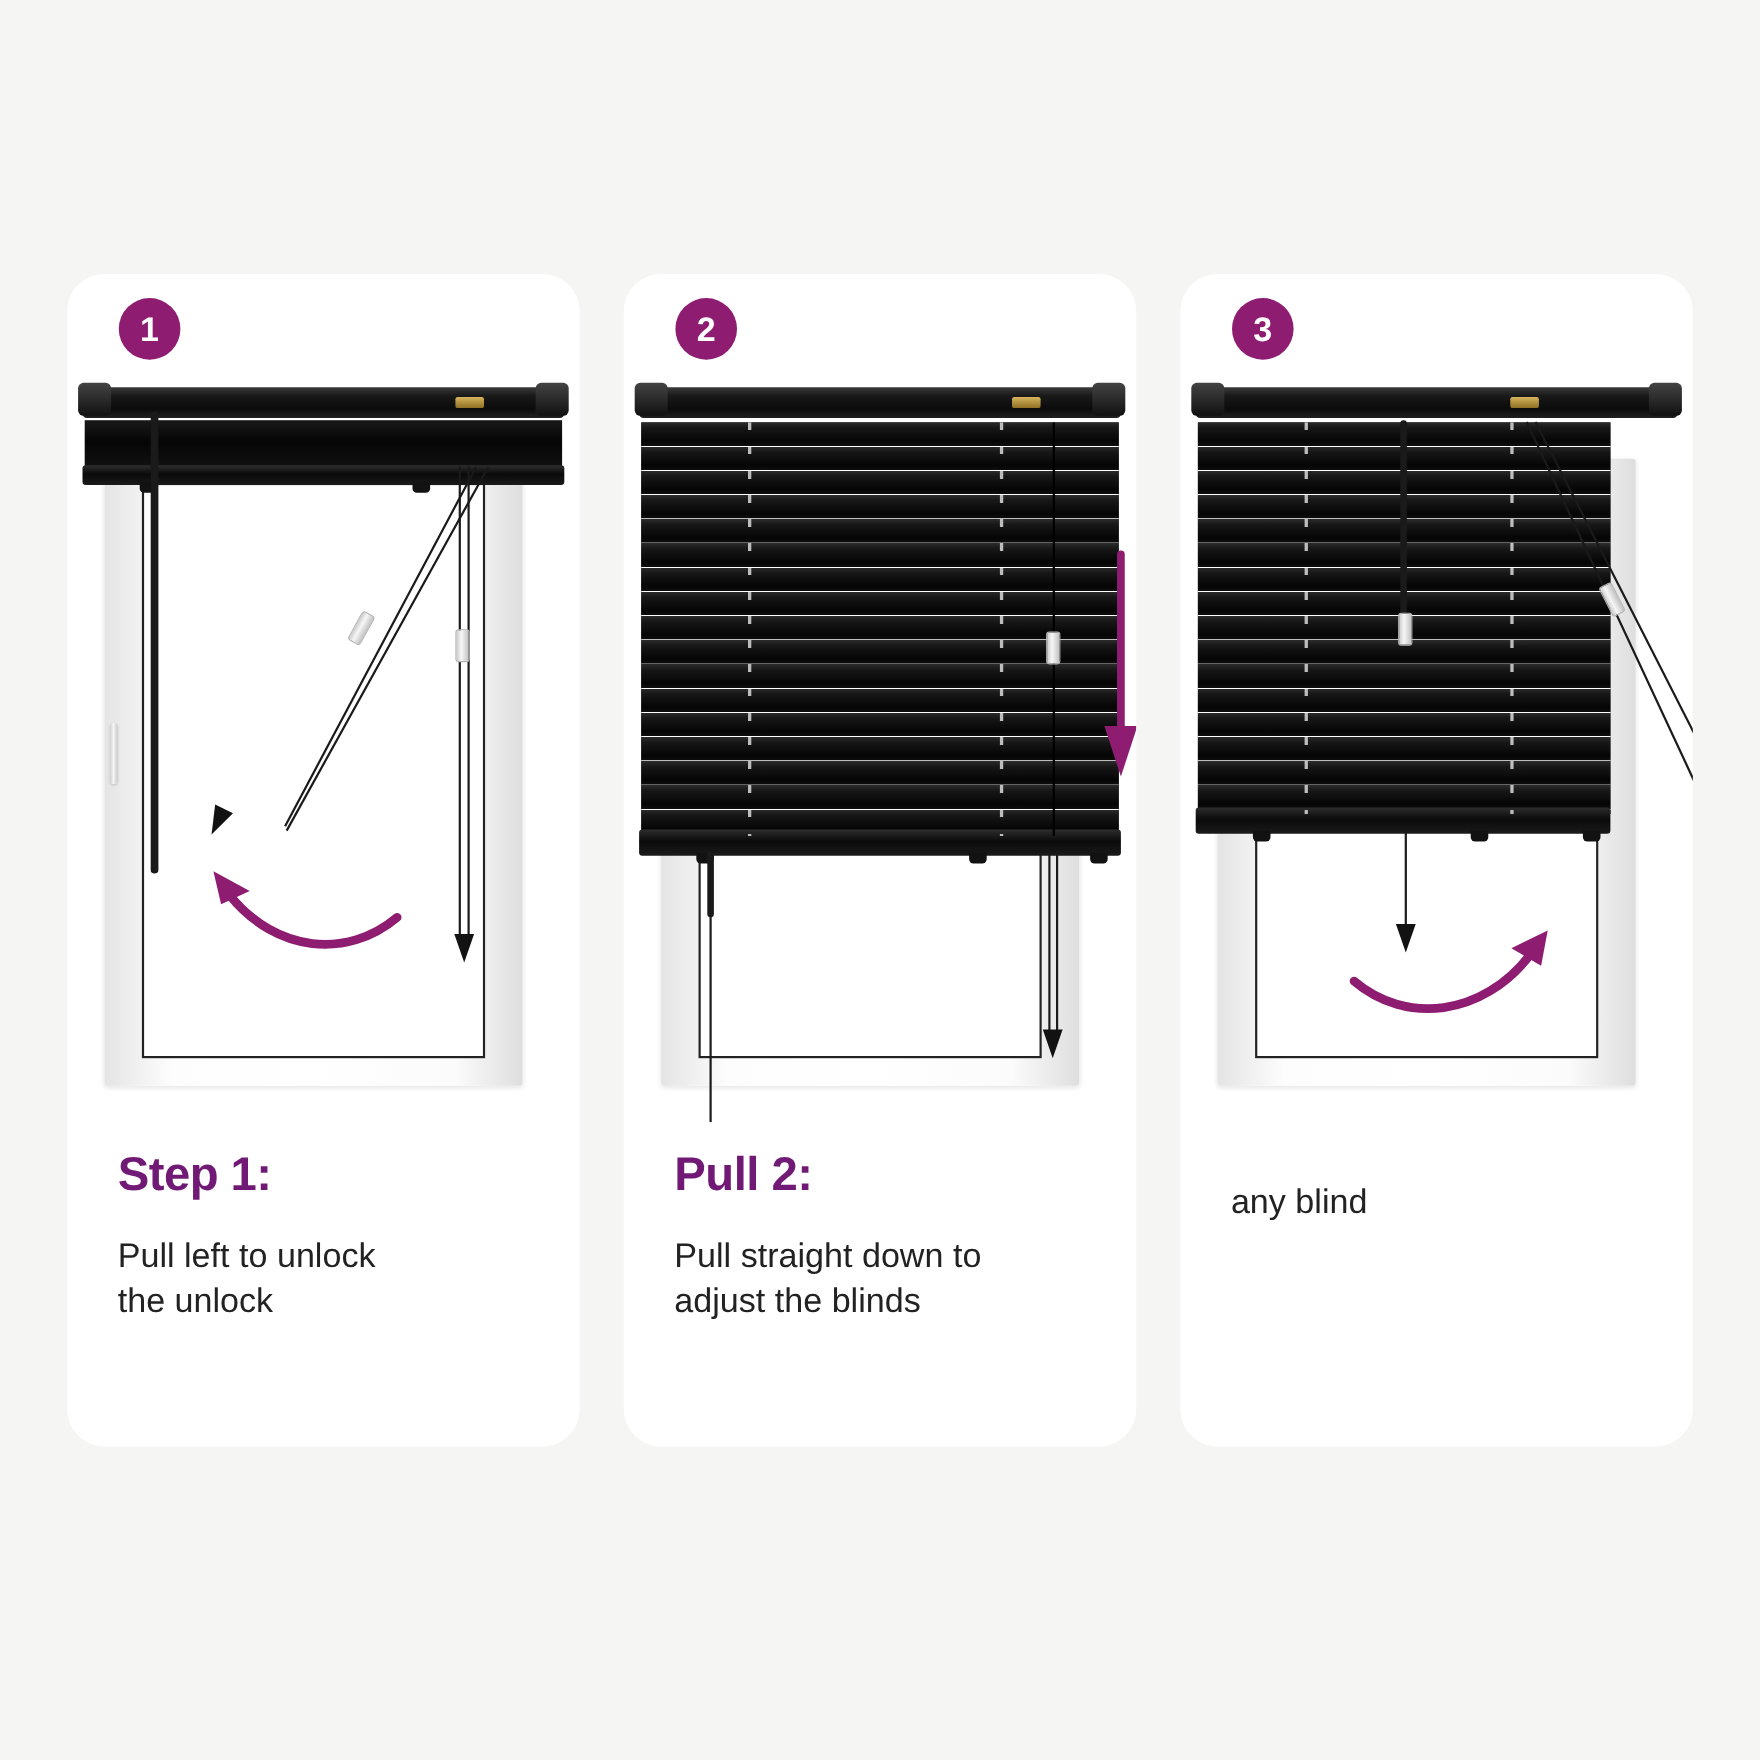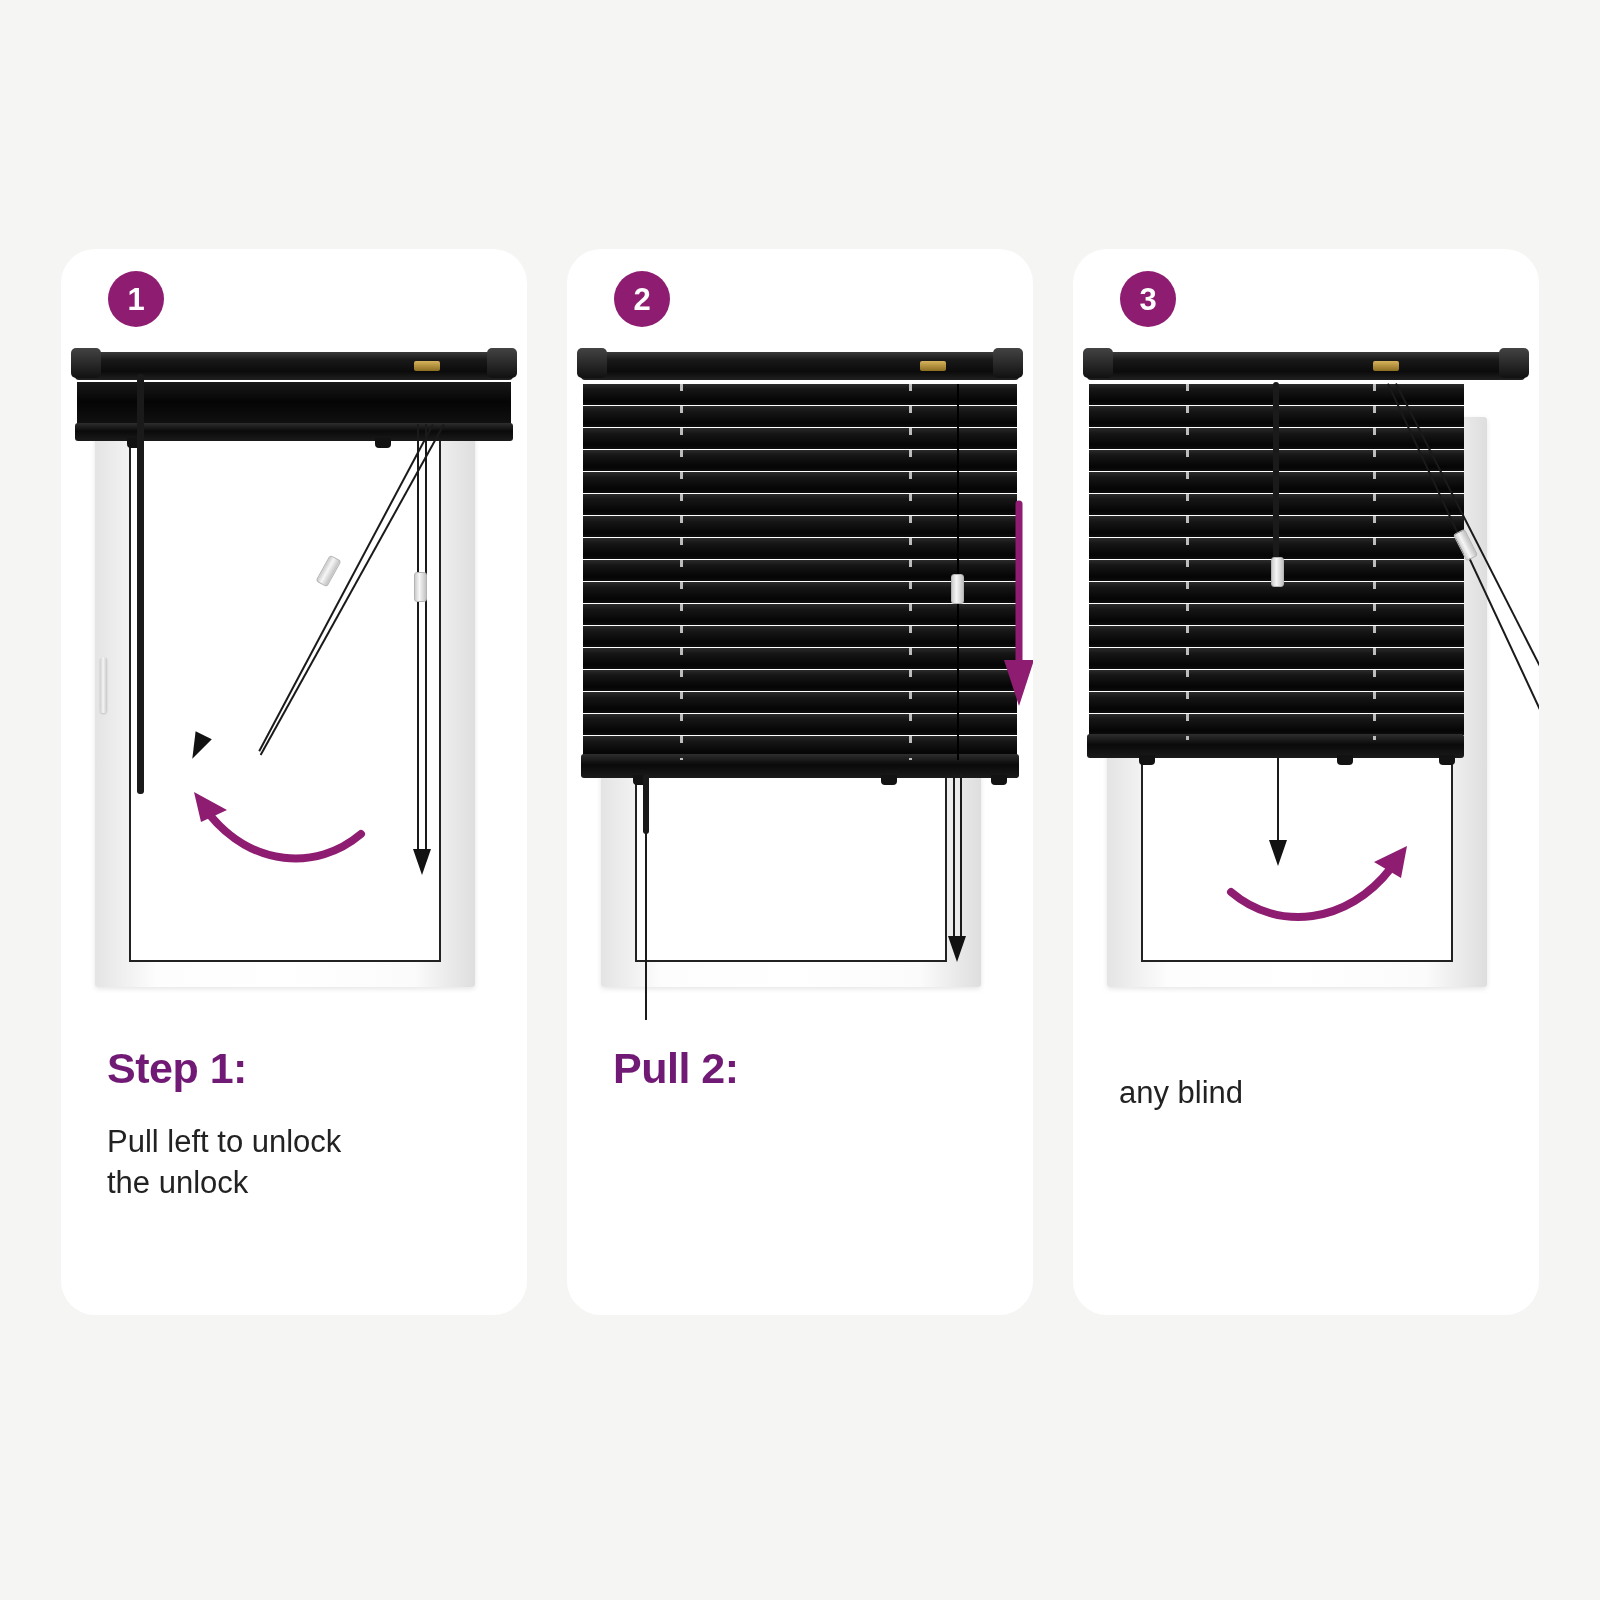--- a/index.html
+++ b/index.html
@@ -236,20 +236,24 @@
       <div class="toggle" style="left:384px; top:230px;"></div>
 
       <svg class="arrowsvg" viewBox="0 0 466 680">
         <line x1="452" y1="160" x2="452" y2="320" stroke="#8e1d72" stroke-width="7" stroke-linecap="round"></line>
         <path d="M437 316 L 467 316 L 452 362 Z" fill="#8e1d72"></path>
       </svg>
     </div>
 
     <div class="caption">
       <div class="step-title">Pull 2:</div>
+      <div class="step-desc">
+        <div>Pull straight down to</div>
+        <div>adjust the blinds</div>
+      </div>
     </div>
   </div>
 
   <div class="card">
     <div class="badge">3</div>
 
     <div class="stage">
       <div class="window" style="left:34px; top:73px; width:380px; height:570px;"></div>
       <div class="glass" style="left:68px; top:95px; width:312px; height:523px;"></div>
 

